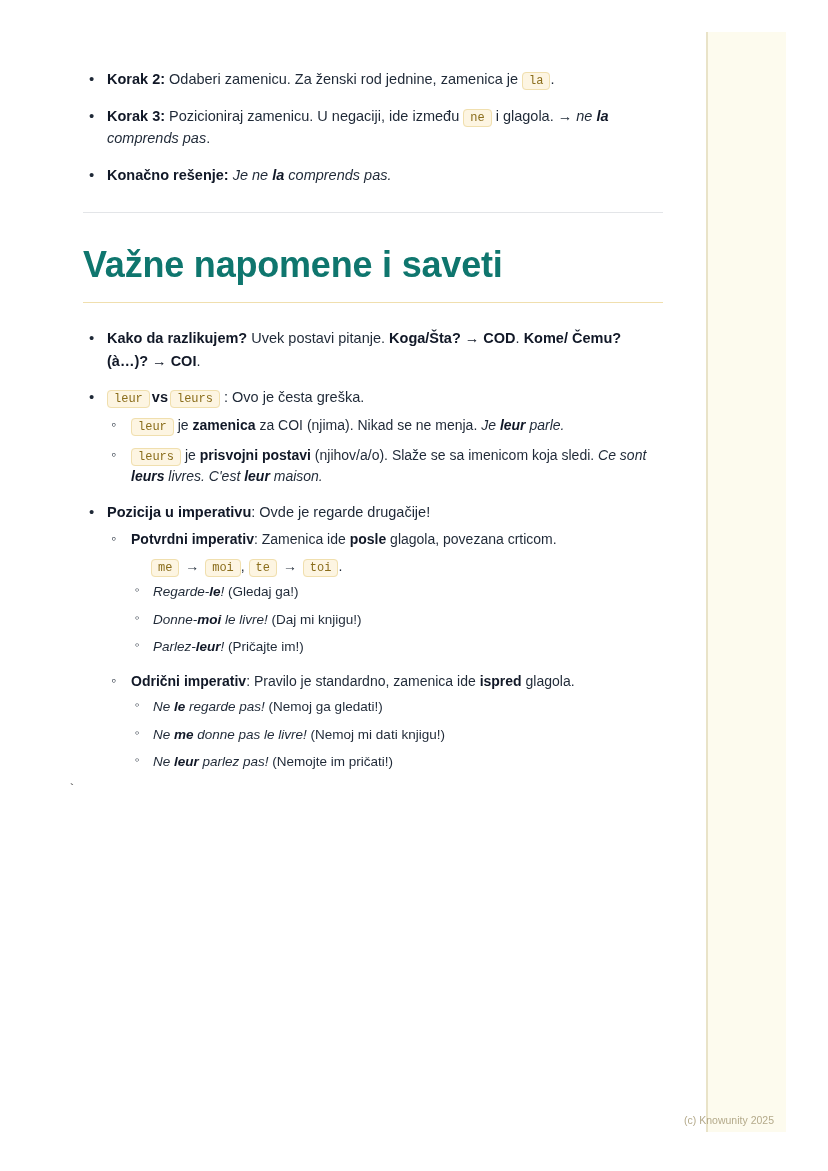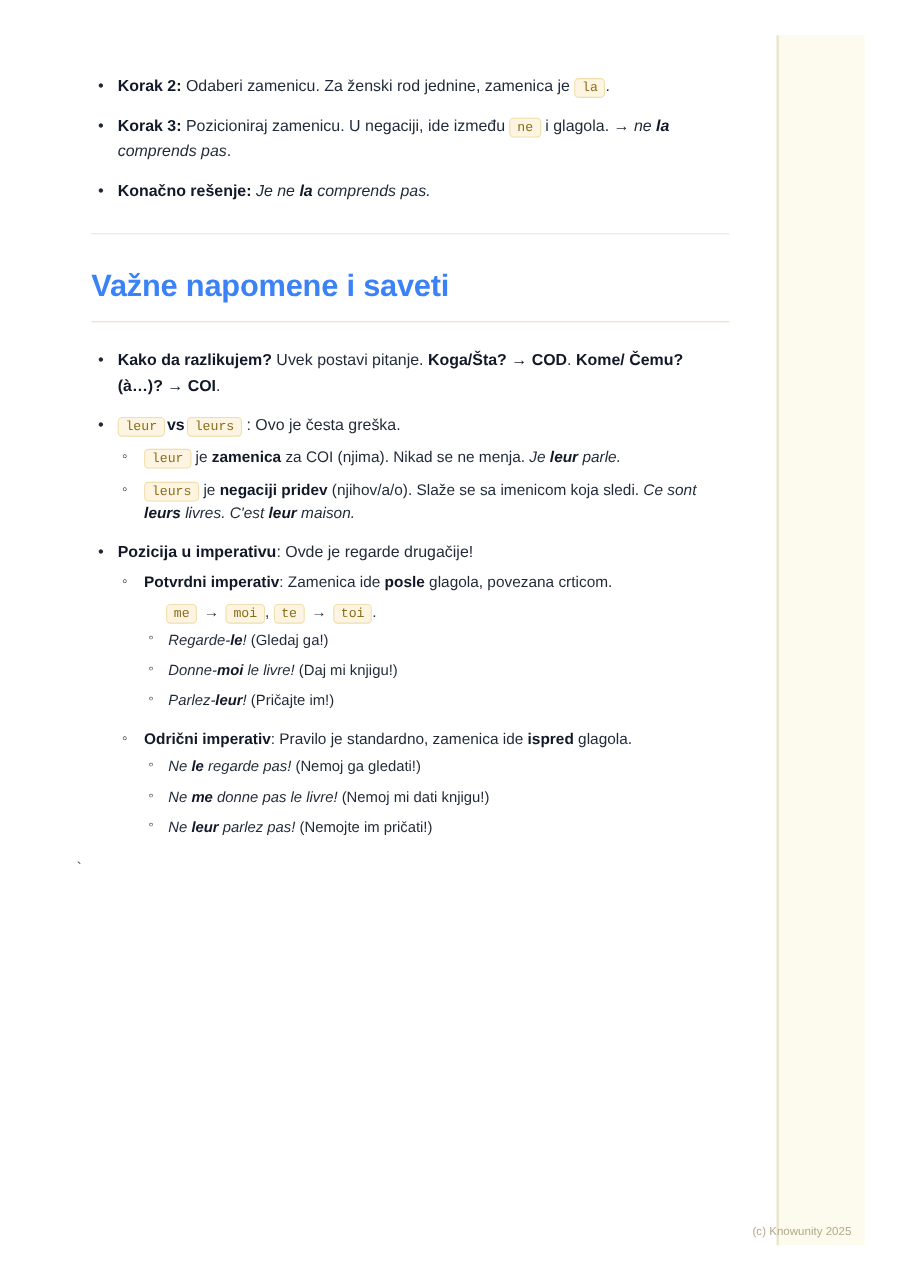--- a/index.html
+++ b/index.html
@@ -109,23 +109,23 @@
     color: #8a6d1b;
     white-space: nowrap;
   }
   .hr {
     border: none;
     border-top: 1px solid #e3e5e8;
     margin: 26px 0 30px 0;
     width: 100%;
   }
   h2.section-title {
-    font-size: 28px;
+    font-size: 36px;
     line-height: 1.2;
-    color: #3b82f6;
+    color: #0f766e;
     margin: 0 0 16px 0;
     font-weight: bold;
     letter-spacing: -0.2px;
   }
   .title-rule {
     border: none;
     border-top: 1px solid #f0dfae;
     margin: 0 0 24px 0;
     width: 100%;
   }
@@ -184,21 +184,21 @@
       </li>
 
       <li>
         <code>leur</code><b class="inline-gap">vs</b><code>leurs</code><span> : Ovo je česta greška.</span>
 
         <ul class="lvl2">
           <li>
             <code>leur</code><span> je </span><b>zamenica</b><span> za COI (njima). Nikad se ne menja. </span><i>Je </i><i><b>leur</b></i><i> parle.</i>
           </li>
           <li>
-            <code>leurs</code><span> je </span><b>negaciji pridev</b><span> (njihov/a/o). Slaže se sa imenicom koja sledi. </span><i>Ce sont </i><i><b>leurs</b></i><i> livres. C'est </i><i><b>leur</b></i><i> maison.</i>
+            <code>leurs</code><span> je </span><b>prisvojni postavi</b><span> (njihov/a/o). Slaže se sa imenicom koja sledi. </span><i>Ce sont </i><i><b>leurs</b></i><i> livres. C'est </i><i><b>leur</b></i><i> maison.</i>
           </li>
         </ul>
       </li>
 
       <li>
         <b>Pozicija u imperativu</b><span>: Ovde je regarde drugačije!</span>
 
         <ul class="lvl2">
 
           <li>

